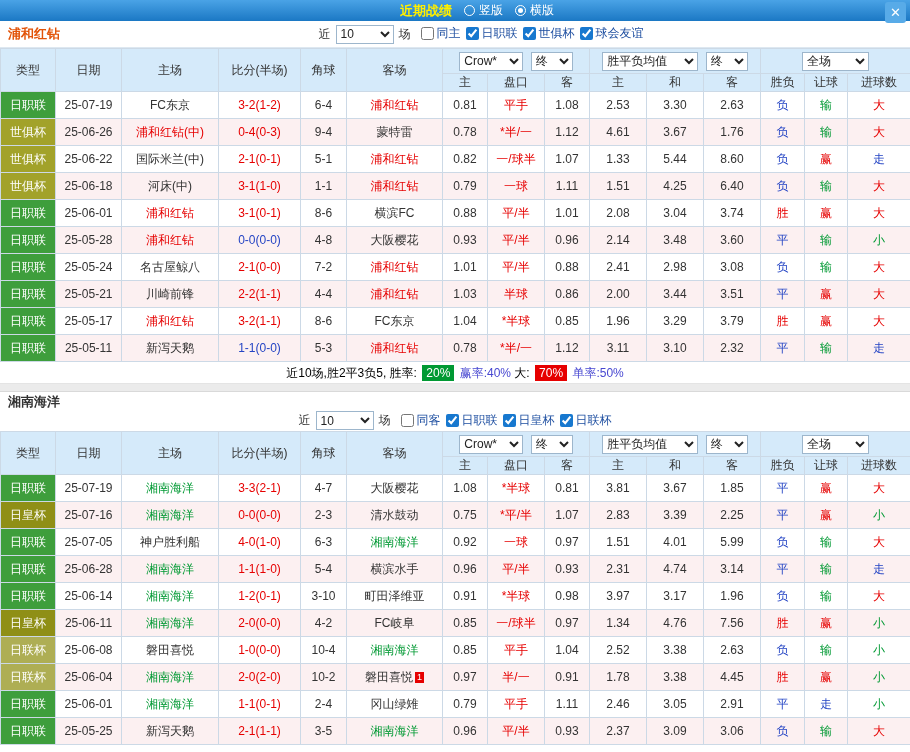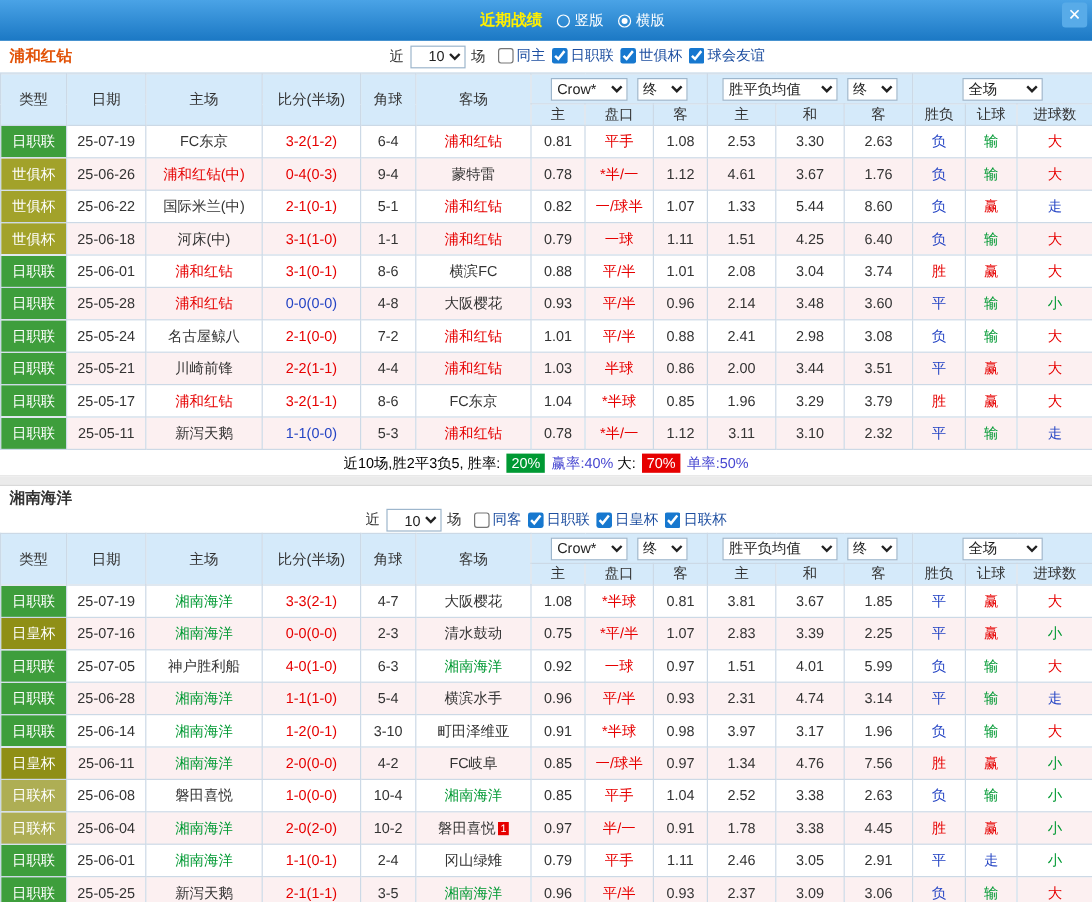--- a/index.html
+++ b/index.html
@@ -3,21 +3,21 @@
 <meta charset="utf-8">
 <style>
   * { box-sizing: border-box; }
   html,body { margin:0; padding:0; }
   body {
     width:910px; height:752px; overflow:hidden; background:#fff;
     font-family:"Liberation Sans","DejaVu Sans",sans-serif;
   }
   
   .titlebar {
-    height:34px; background:linear-gradient(180deg,#4aa3e6 0%,#1b78c4 100%);
+    height:21px; background:linear-gradient(180deg,#4aa3e6 0%,#1b78c4 100%);
     display:flex; align-items:center; justify-content:center; gap:12px; position:relative;padding-left:44px;
   }
   .dialog-title { color:#ffef00; font-weight:bold; font-size:13px; }
   .radio { display:inline-flex; align-items:center; gap:4px; color:#fff; font-size:12px; cursor:pointer; }
   .rdot { width:11px; height:11px; border:1px solid #fff; border-radius:50%; position:relative; display:inline-block; }
   .rdot.on::after { content:""; position:absolute; left:2px; top:2px; width:5px; height:5px; border-radius:50%; background:#fff; }
   .close-btn {
     position:absolute; right:4px; top:2px; width:21px; height:21px;
     background:#58abe8; border-radius:3px; color:#fff; font-weight:bold; font-size:13px;
     display:flex; align-items:center; justify-content:center; cursor:pointer;
@@ -25,21 +25,21 @@
   
   .sec-header { height:27px; display:flex; align-items:center; padding:0 8px; font-size:12px; border-bottom:1px solid #dde8f1; background:#fff; }
   .team-name { font-weight:bold; font-size:13px; }
   .controls { display:flex; align-items:center; gap:5px; margin-left:auto; margin-right:auto; }
   .ctl-label { color:#333; }
   .cb { display:inline-flex; align-items:center; gap:3px; margin-left:5px; color:#1d4ea0; cursor:pointer; }
   .cb input { width:13px; height:13px; accent-color:#1778cf; margin:0; }
   .sec2-title { font-weight:bold; font-size:13px; padding:2px 8px 0 8px; height:18px; line-height:16px; background:#fff; }
   .controls2 { display:flex; align-items:center; gap:5px; justify-content:center; height:21px; font-size:12px; background:#fff; }
   select { font-size:12px; height:19px; border:1px solid #9db6cc; background:#fff; color:#222; padding:0; }
-  .count-select { width:46px;text-align:right; }
+  .count-select { width:58px; }
   .sel-book { width:64px; } .sel-time { width:42px; margin-left:4px; }
   .sel-europe { width:96px; } .sel-scope { width:67px; }
   
   table.grid { width:910px; border-collapse:collapse; table-layout:fixed; font-size:12px; }
   .grid th, .grid td { border:1px solid #ccd9e6; text-align:center; padding:0; white-space:nowrap; overflow:hidden; }
   .grid thead th { background:#d5eafa; font-weight:normal; color:#333; }
   .grid thead tr.r1 th { height:25px; }
   .grid thead tr.r2 th { height:17px; }
   .grid tbody td { height:27px; color:#333; background:#fff; }
   .grid tbody tr.alt td { background:#fcf0f1; }

